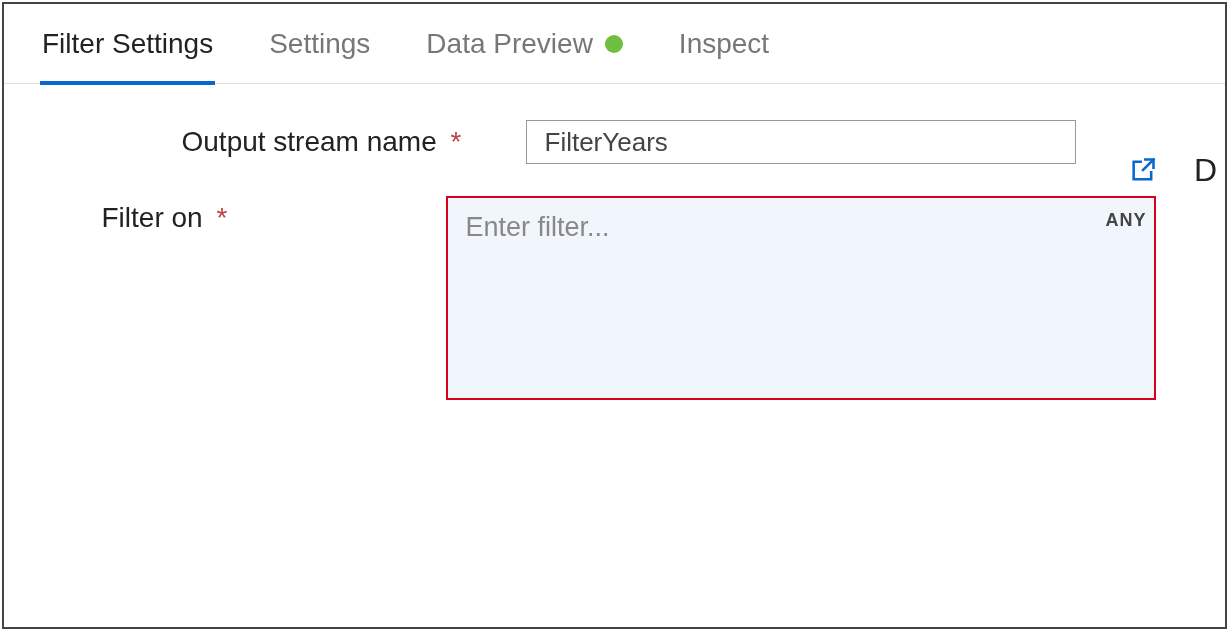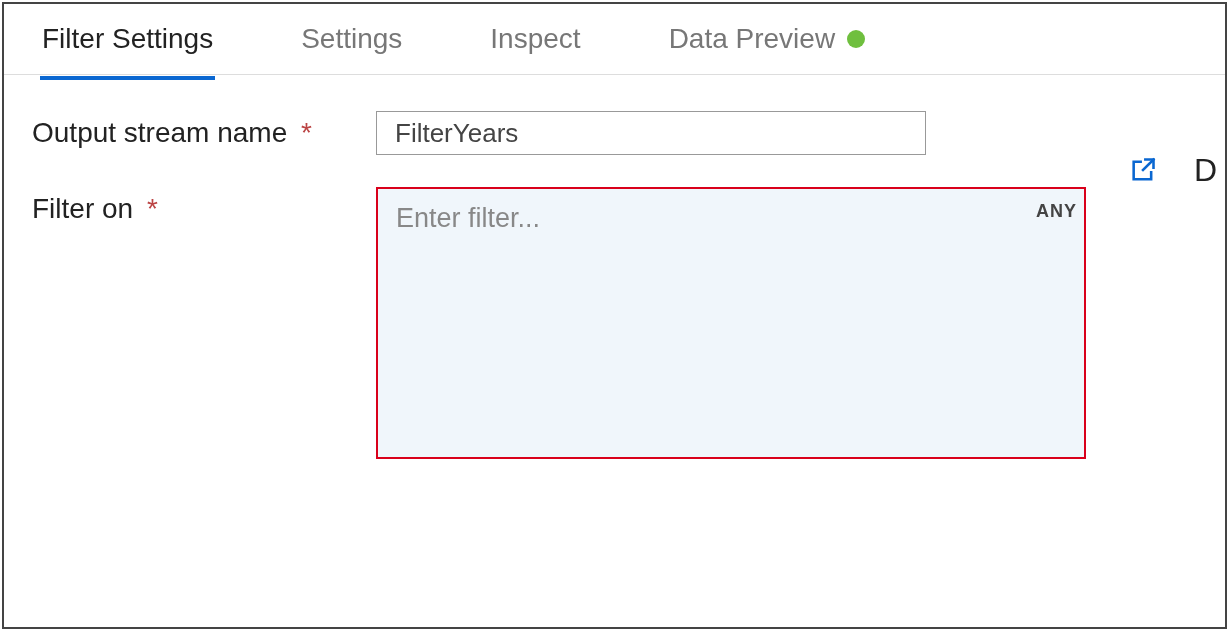--- a/index.html
+++ b/index.html
@@ -14,24 +14,24 @@
       border: 2px solid #444;
       width: 1225px;
       height: 627px;
       margin: 2px;
       background: #fff;
       position: relative;
     }
     .tabs {
       display: flex;
       align-items: center;
-      height: 71px;
+      height: 80px;
       border-bottom: 1px solid #ddd;
       padding-left: 38px;
-      gap: 88px;
+      gap: 56px;
     }
     .tab {
       font-size: 28px;
       color: #777;
       cursor: pointer;
       height: 80px;
       display: flex;
       align-items: center;
       position: relative;
     }
@@ -55,20 +55,21 @@
       background: #6fbf3e;
       margin-left: 12px;
     }
     .form-area {
       padding: 36px 0 0 28px;
     }
     .form-row {
       display: flex;
       align-items: flex-start;
       margin-bottom: 32px;
+      justify-content: center;
     }
     .form-label {
       width: 344px;
       font-size: 28px;
       color: #222;
       padding-top: 6px;
     }
     .req {
       color: #b44;
       margin-left: 6px;
@@ -101,21 +102,21 @@
       font-weight: 500;
     }
     .link-value {
       font-size: 28px;
       color: #0a67d1;
       cursor: pointer;
       padding-top: 6px;
     }
     .filter-box {
       width: 710px;
-      height: 272px;
+      height: 204px;
       border: 2px solid #d9001b;
       background: #f0f6fb;
       position: relative;
       padding: 14px 18px;
     }
     .filter-placeholder {
       font-size: 27px;
       color: #888;
     }
     .filter-badge {
@@ -134,25 +135,25 @@
 <div class="panel">
 
   <div class="tabs">
     <div class="tab active">
       <span>Filter Settings</span>
     </div>
     <div class="tab">
       <span>Settings</span>
     </div>
     <div class="tab">
-      <span>Inspect</span>
+      <span>Data Preview</span>
+      <span class="status-dot"></span>
     </div>
     <div class="tab">
-      <span>Data Preview</span>
-      <span class="status-dot"></span>
+      <span>Inspect</span>
     </div>
   </div>
 
   <div class="form-area">
 
     <div class="form-row">
       <div class="form-label">
         <span>Output stream name</span>
         <span class="req">*</span>
       </div>

